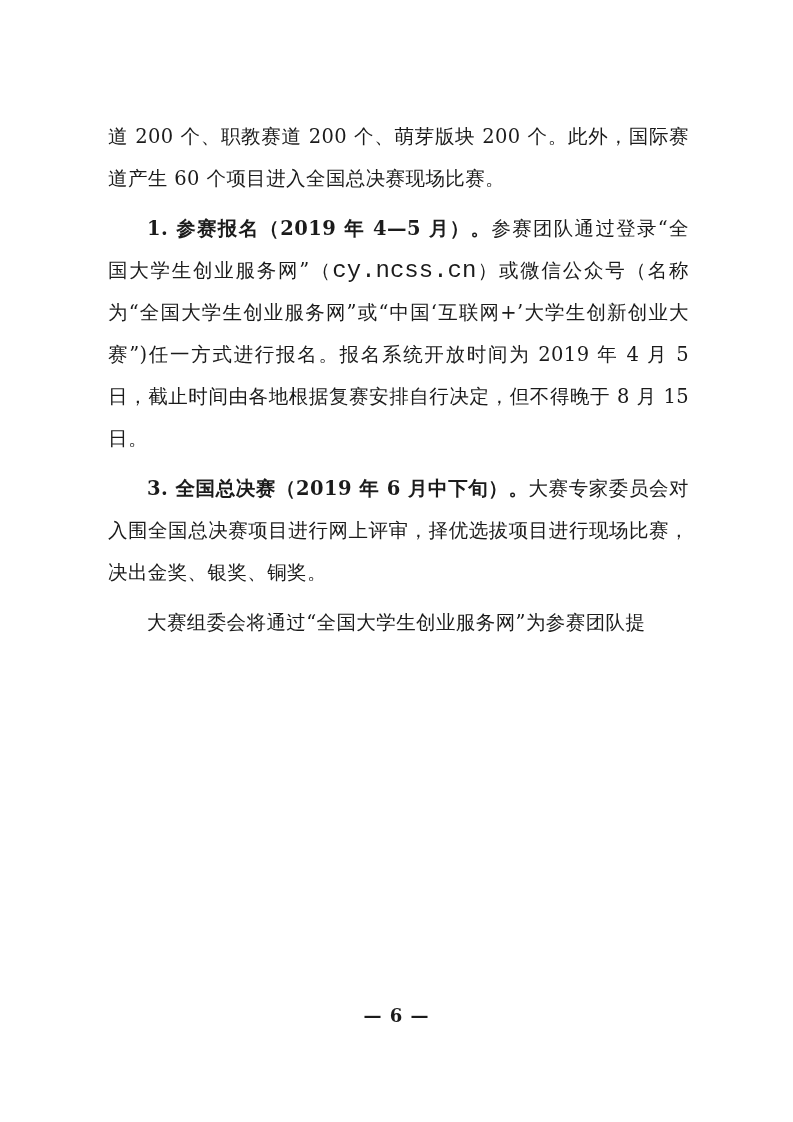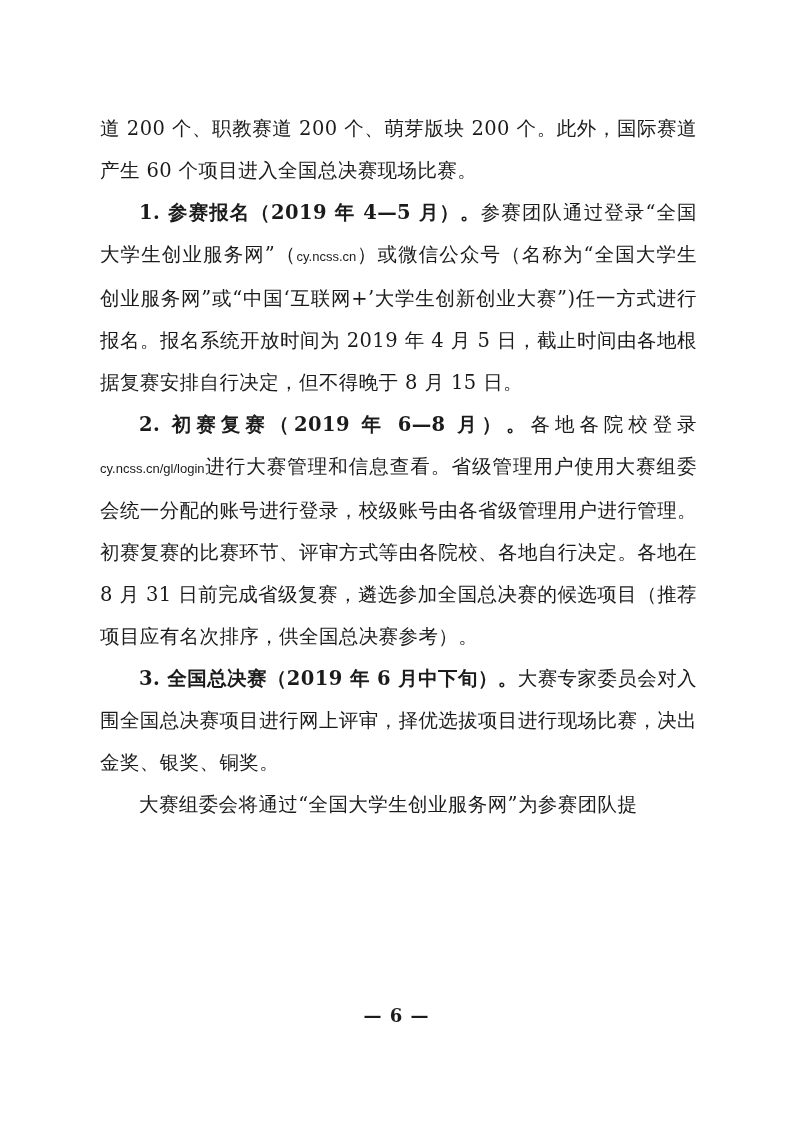--- a/index.html
+++ b/index.html
@@ -25,40 +25,40 @@
     padding: 108px 96px 60px 100px;
   }
   .doc-body {
     font-size: 19.5px;
     line-height: 42px;
     letter-spacing: 0.4px;
     text-align: justify;
     text-justify: inter-ideograph;
   }
   p {
-    margin: 0;
+    margin: 8px;
     padding: 0;
   }
   .para {
     text-indent: 2em;
   }
   .para.noindent {
     text-indent: 0;
   }
   .heading {
     text-indent: 2em;
     font-weight: bold;
     letter-spacing: 0.6px;
   }
   .bold {
     font-weight: bold;
   }
   .mono {
-    font-family: Liberation Sans, sans-serif;
-    font-size: 13px;
+    font-family: Liberation Mono, monospace;
+    font-size: 24px;
     letter-spacing: 0;
   }
   .footer {
     position: absolute;
     left: 0;
     right: 0;
     bottom: 96px;
     text-align: center;
     font-size: 18px;
     font-family: "DejaVu Serif", "Liberation Serif", serif;
@@ -67,18 +67,17 @@
     color: #1b1b1b;
   }
 </style>
 </head>
 <body>
 
 <div class="page">
   <div class="doc-body">
       <p class="para noindent"><span>道 200 个、职教赛道 200 个、萌芽版块 200 个。此外，国际赛道产生 60 个项目进入全国总决赛现场比赛。</span></p>
       <p class="para"><span class="bold">1. 参赛报名（2019 年 4—5 月）。</span><span>参赛团队通过登录“全国大学生创业服务网”（</span><span class="mono">cy.ncss.cn</span><span>）或微信公众号（名称为“全国大学生创业服务网”或“中国‘互联网+’大学生创新创业大赛”)任一方式进行报名。报名系统开放时间为 2019 年 4 月 5 日，截止时间由各地根据复赛安排自行决定，但不得晚于 8 月 15 日。</span></p>
-      <p class="para"><span class="bold">2. 初赛复赛（2019 年 6—8 月）。</span><span>各地各院校登录</span><span class="mono">cy.ncss.cn/gl/login</span><span>进行大赛管理和信息查看。省级管理用户使用大赛组委会统一分配的账号进行登录，校级账号由各省级管理用户进行管理。初赛复赛的比赛环节、评审方式等由各院校、各地自行决定。各地在 8 月 31 日前完成省级复赛，遴选参加全国总决赛的候选项目（推荐项目应有名次排序，供全国总决赛参考）。</span></p>
       <p class="para"><span class="bold">3. 全国总决赛（2019 年 6 月中下旬）。</span><span>大赛专家委员会对入围全国总决赛项目进行网上评审，择优选拔项目进行现场比赛，决出金奖、银奖、铜奖。</span></p>
       <p class="para"><span>大赛组委会将通过“全国大学生创业服务网”为参赛团队提</span></p>
     </div>
   <div class="footer">— 6 —</div>
 </div>
 
 </body></html>

